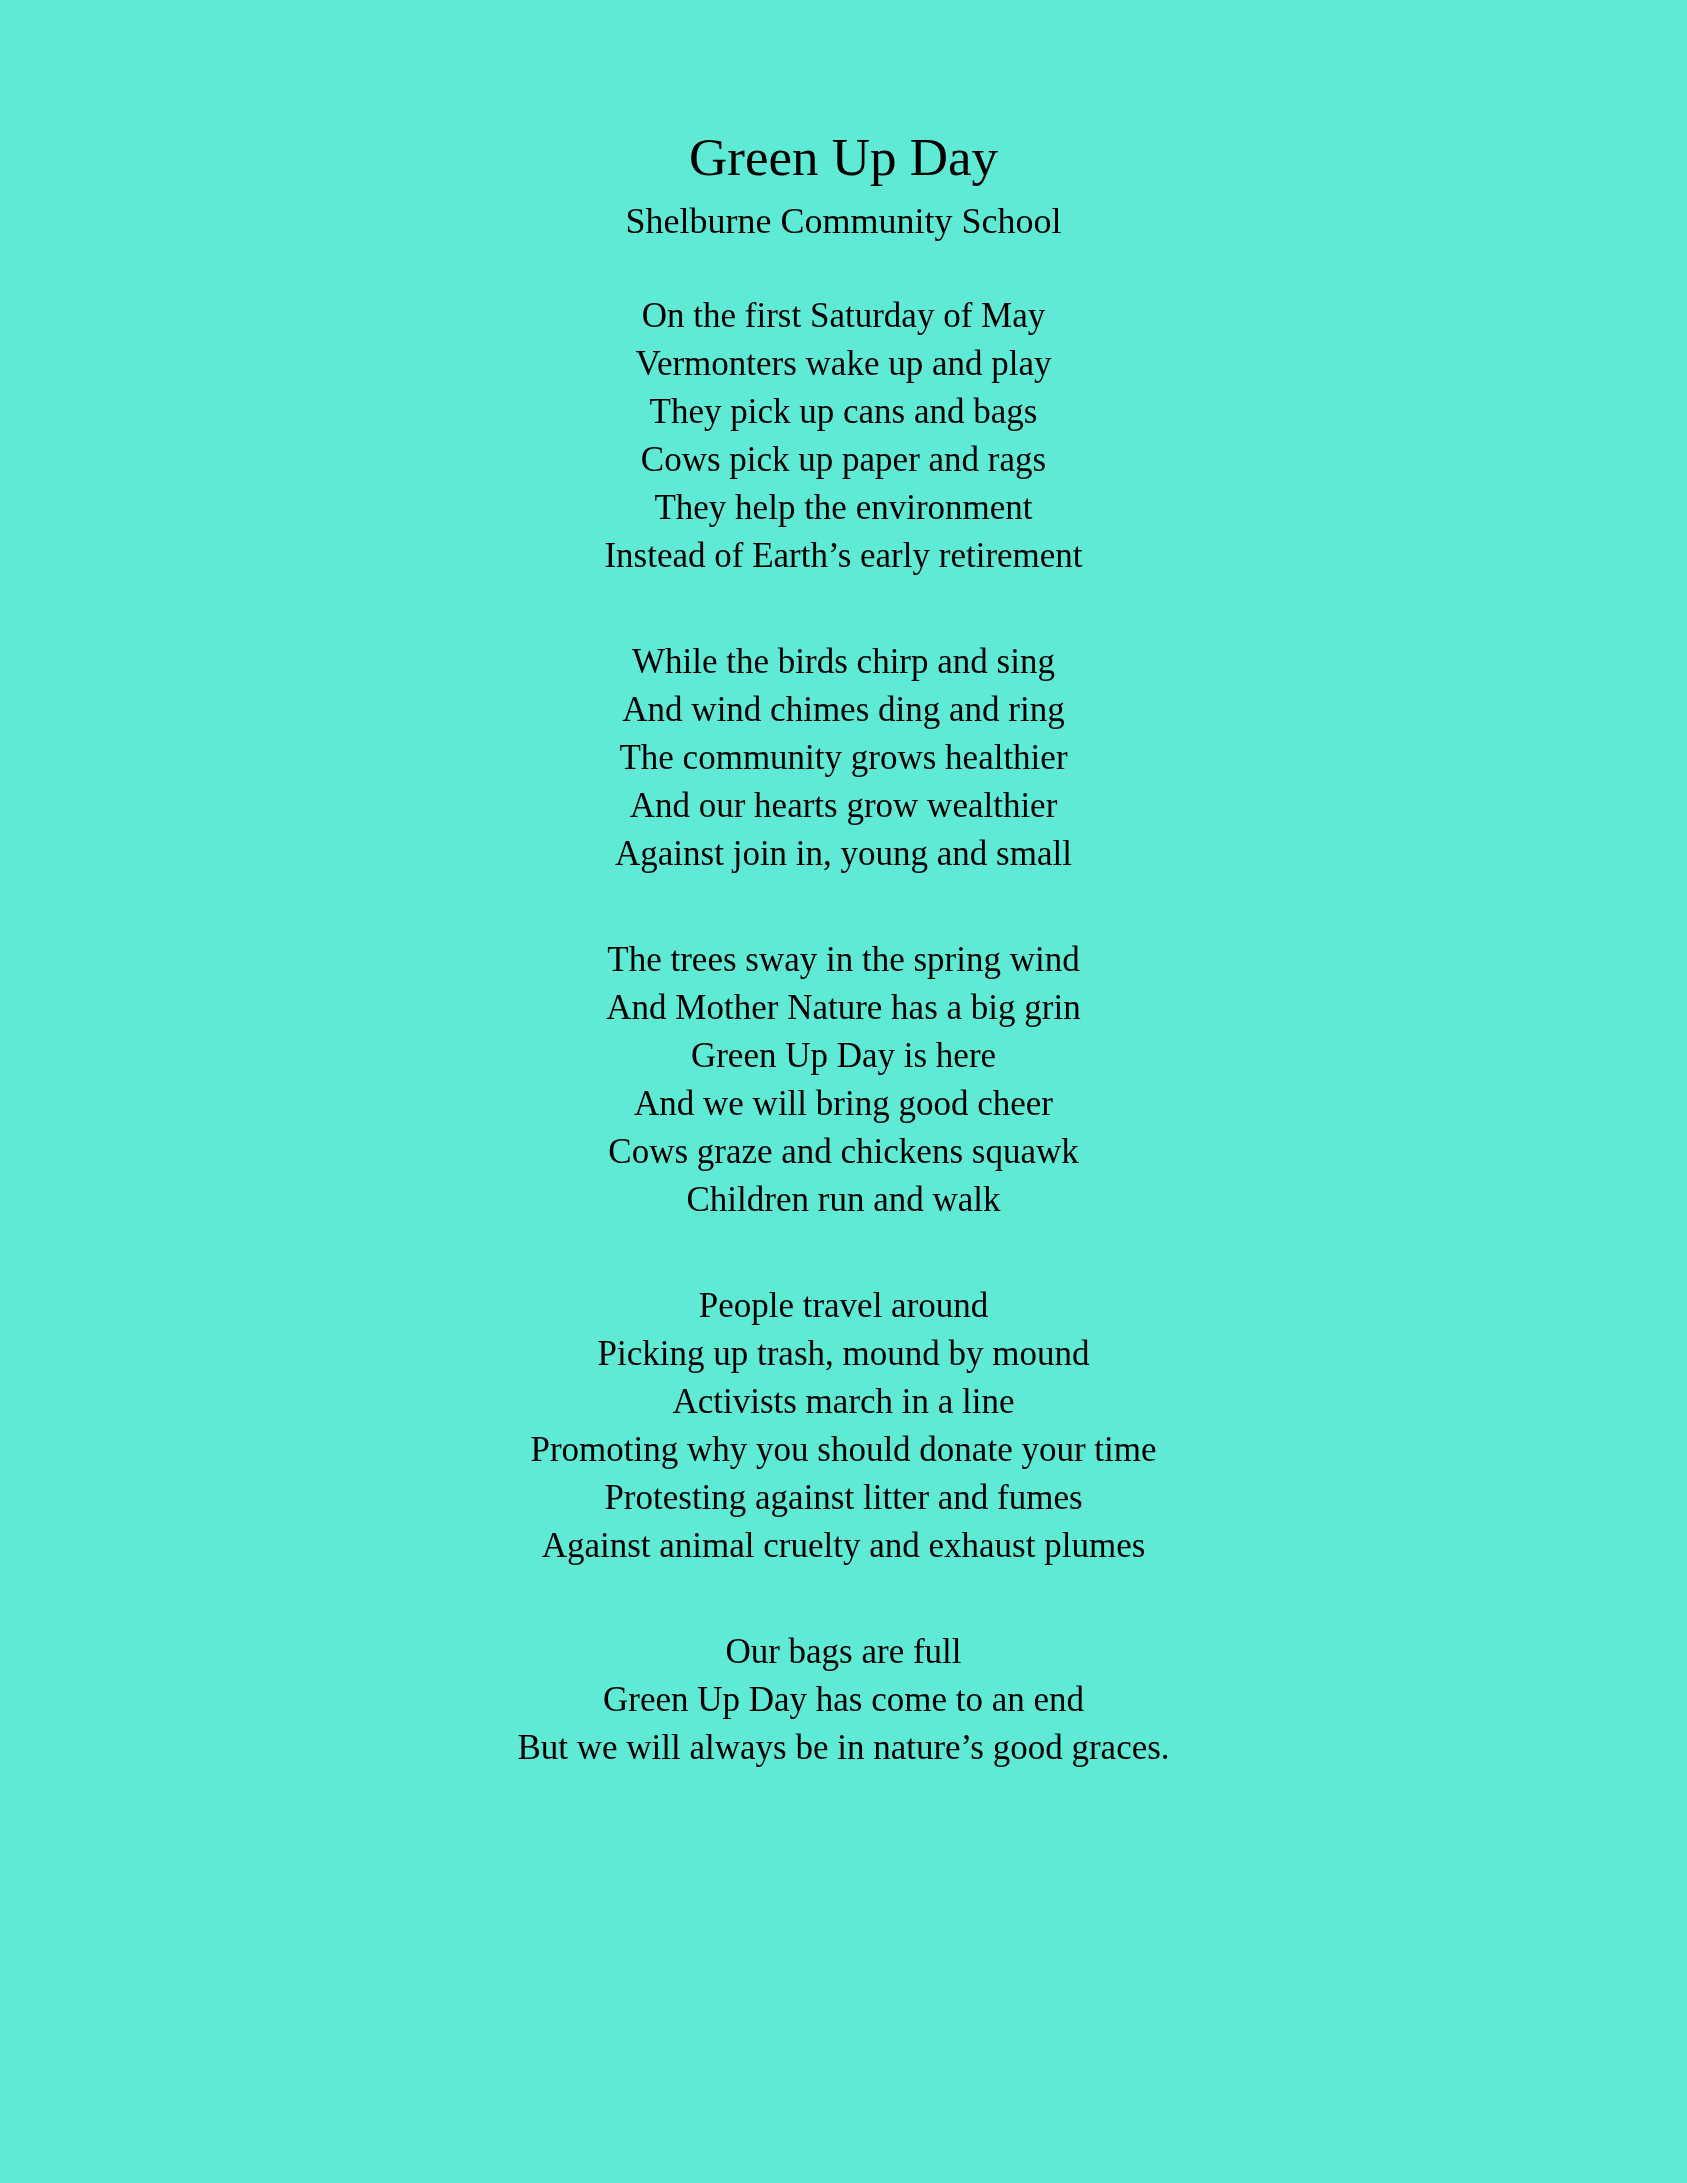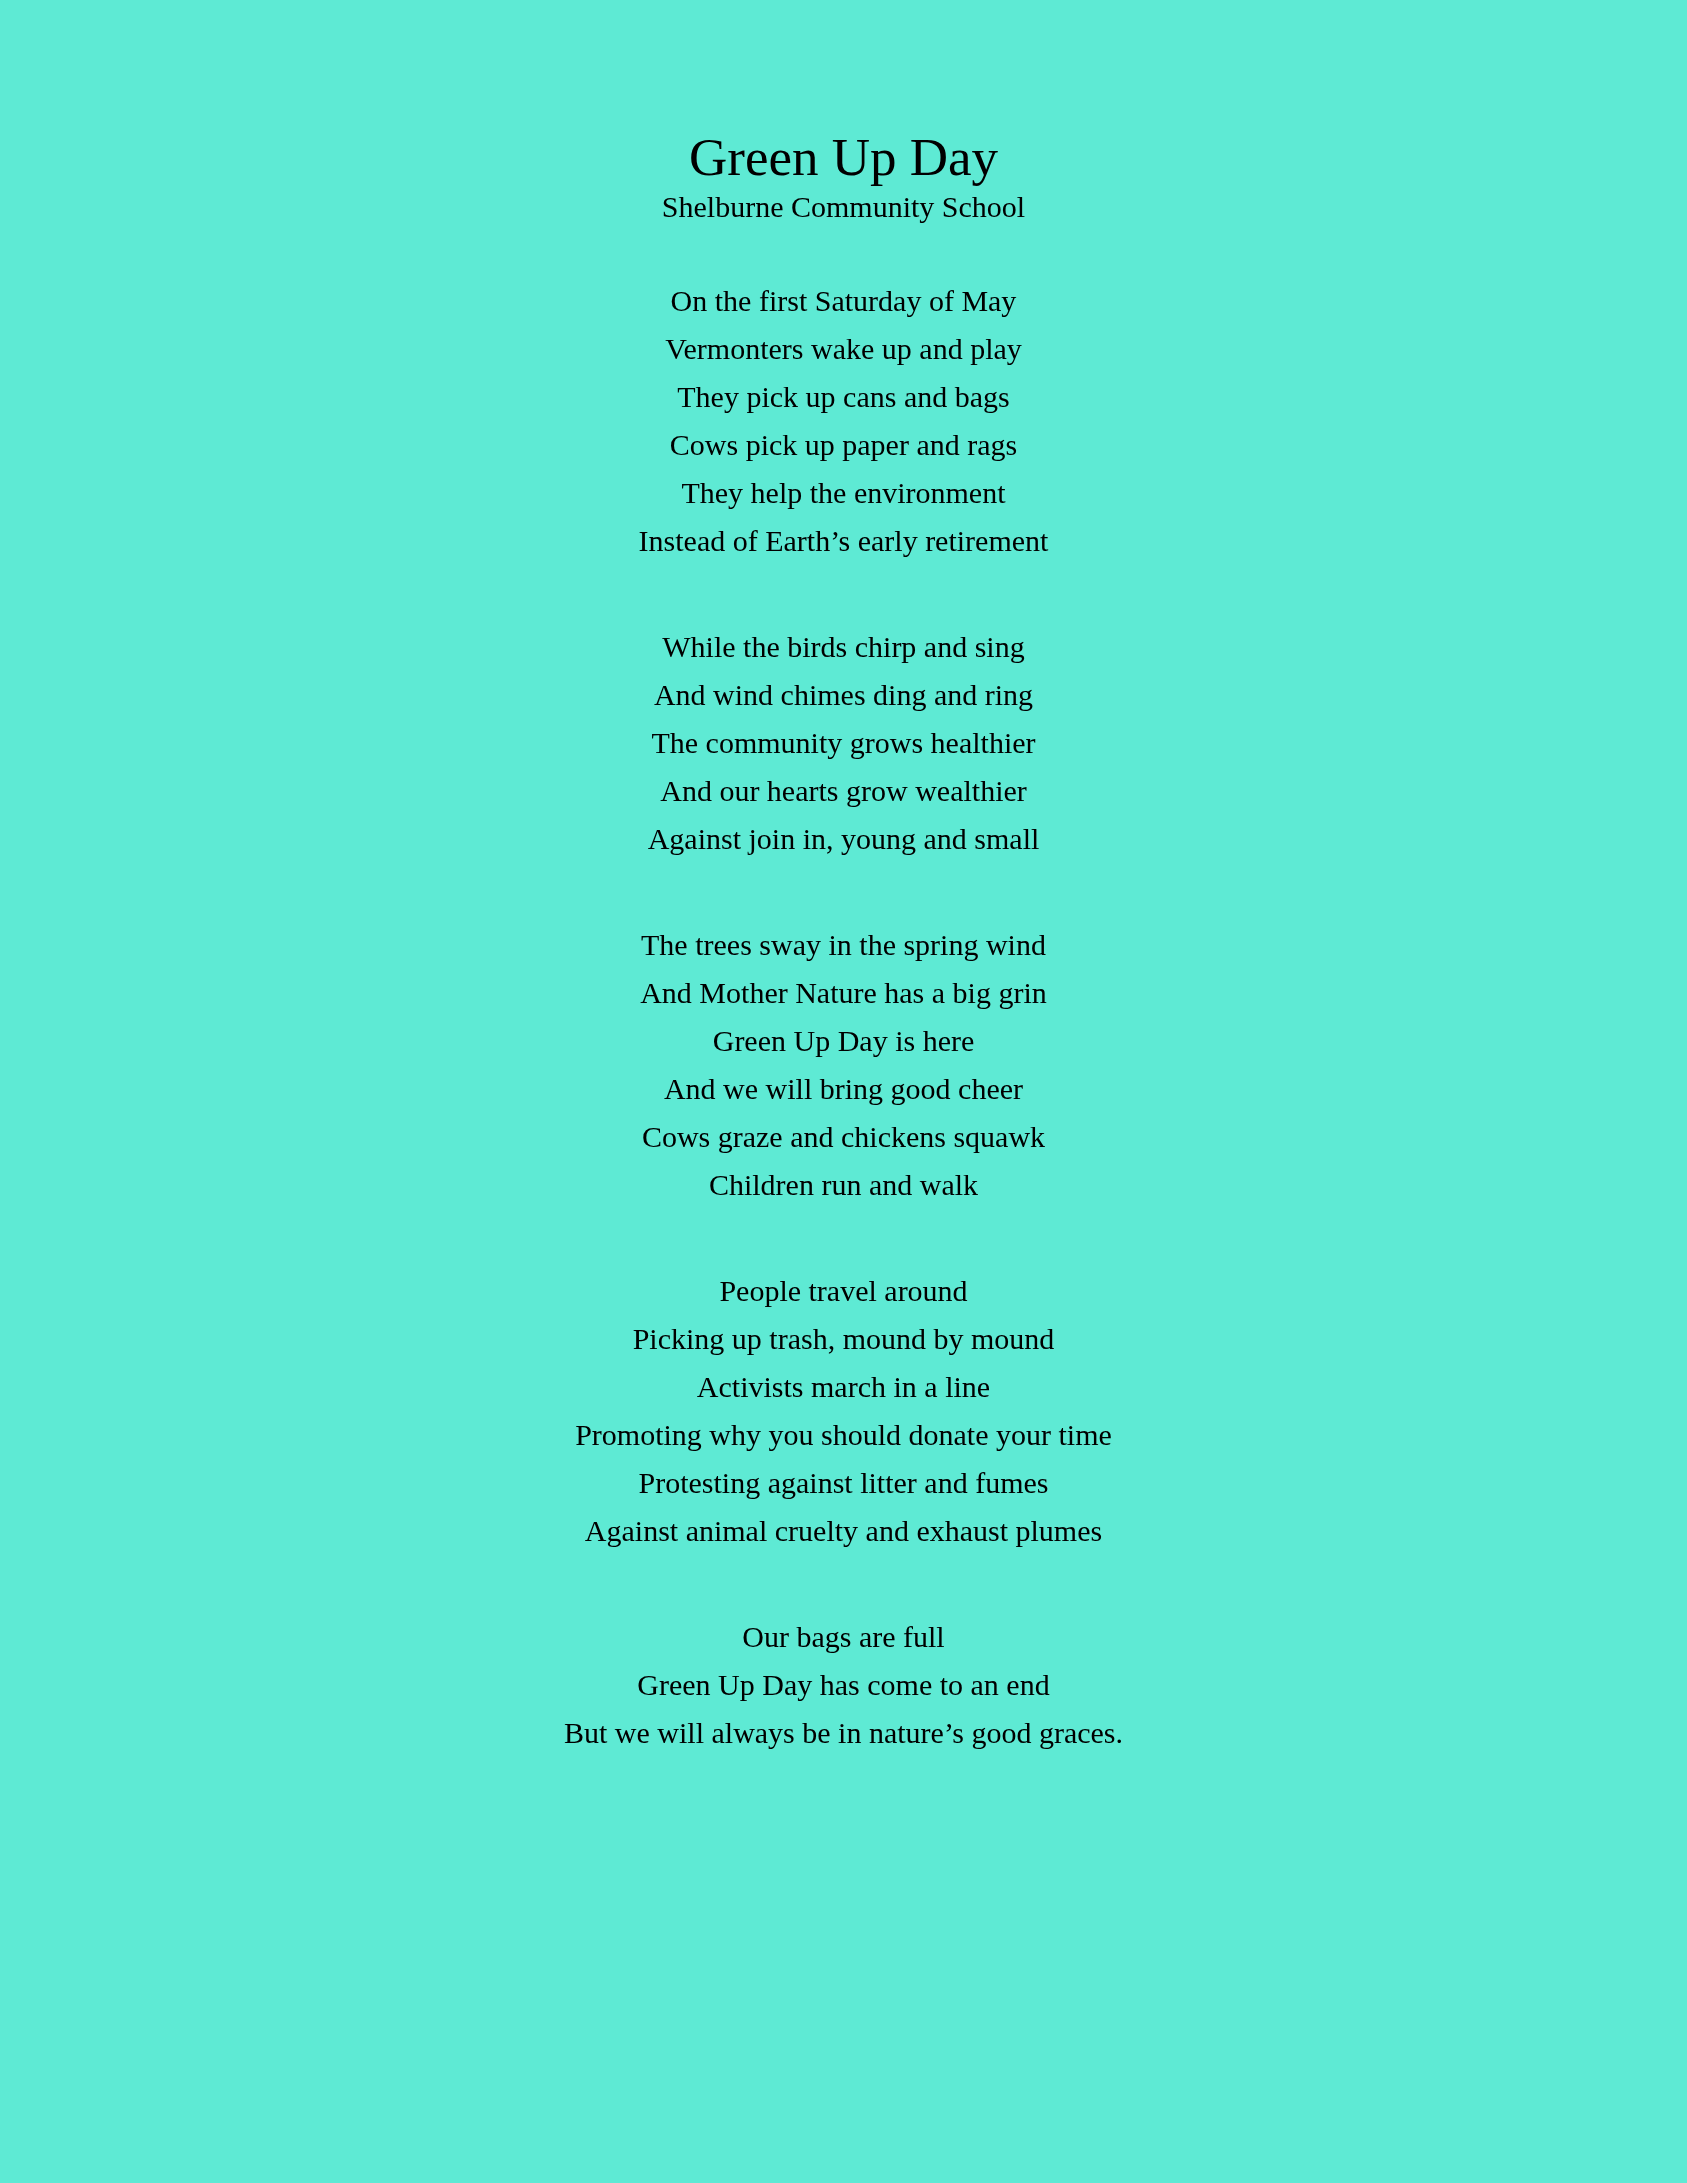--- a/index.html
+++ b/index.html
@@ -22,27 +22,27 @@
     font-size: 53px;
     line-height: 62px;
     font-weight: normal;
   }
   .byline {
     margin-top: 14.6px;
     font-size: 34px;
     line-height: 46px;
   }
   .school {
-    margin-top: 0;
-    font-size: 30px;
+    margin-top: 15px;
+    font-size: 36px;
     line-height: 37px;
   }
   .stanza {
     margin-top: 58px;
-    font-size: 30px;
+    font-size: 35px;
     line-height: 48px;
   }
   .stanza.first {
     margin-top: 52px;
   }
 </style>
 </head>
 <body>
 
 <div class="page">

